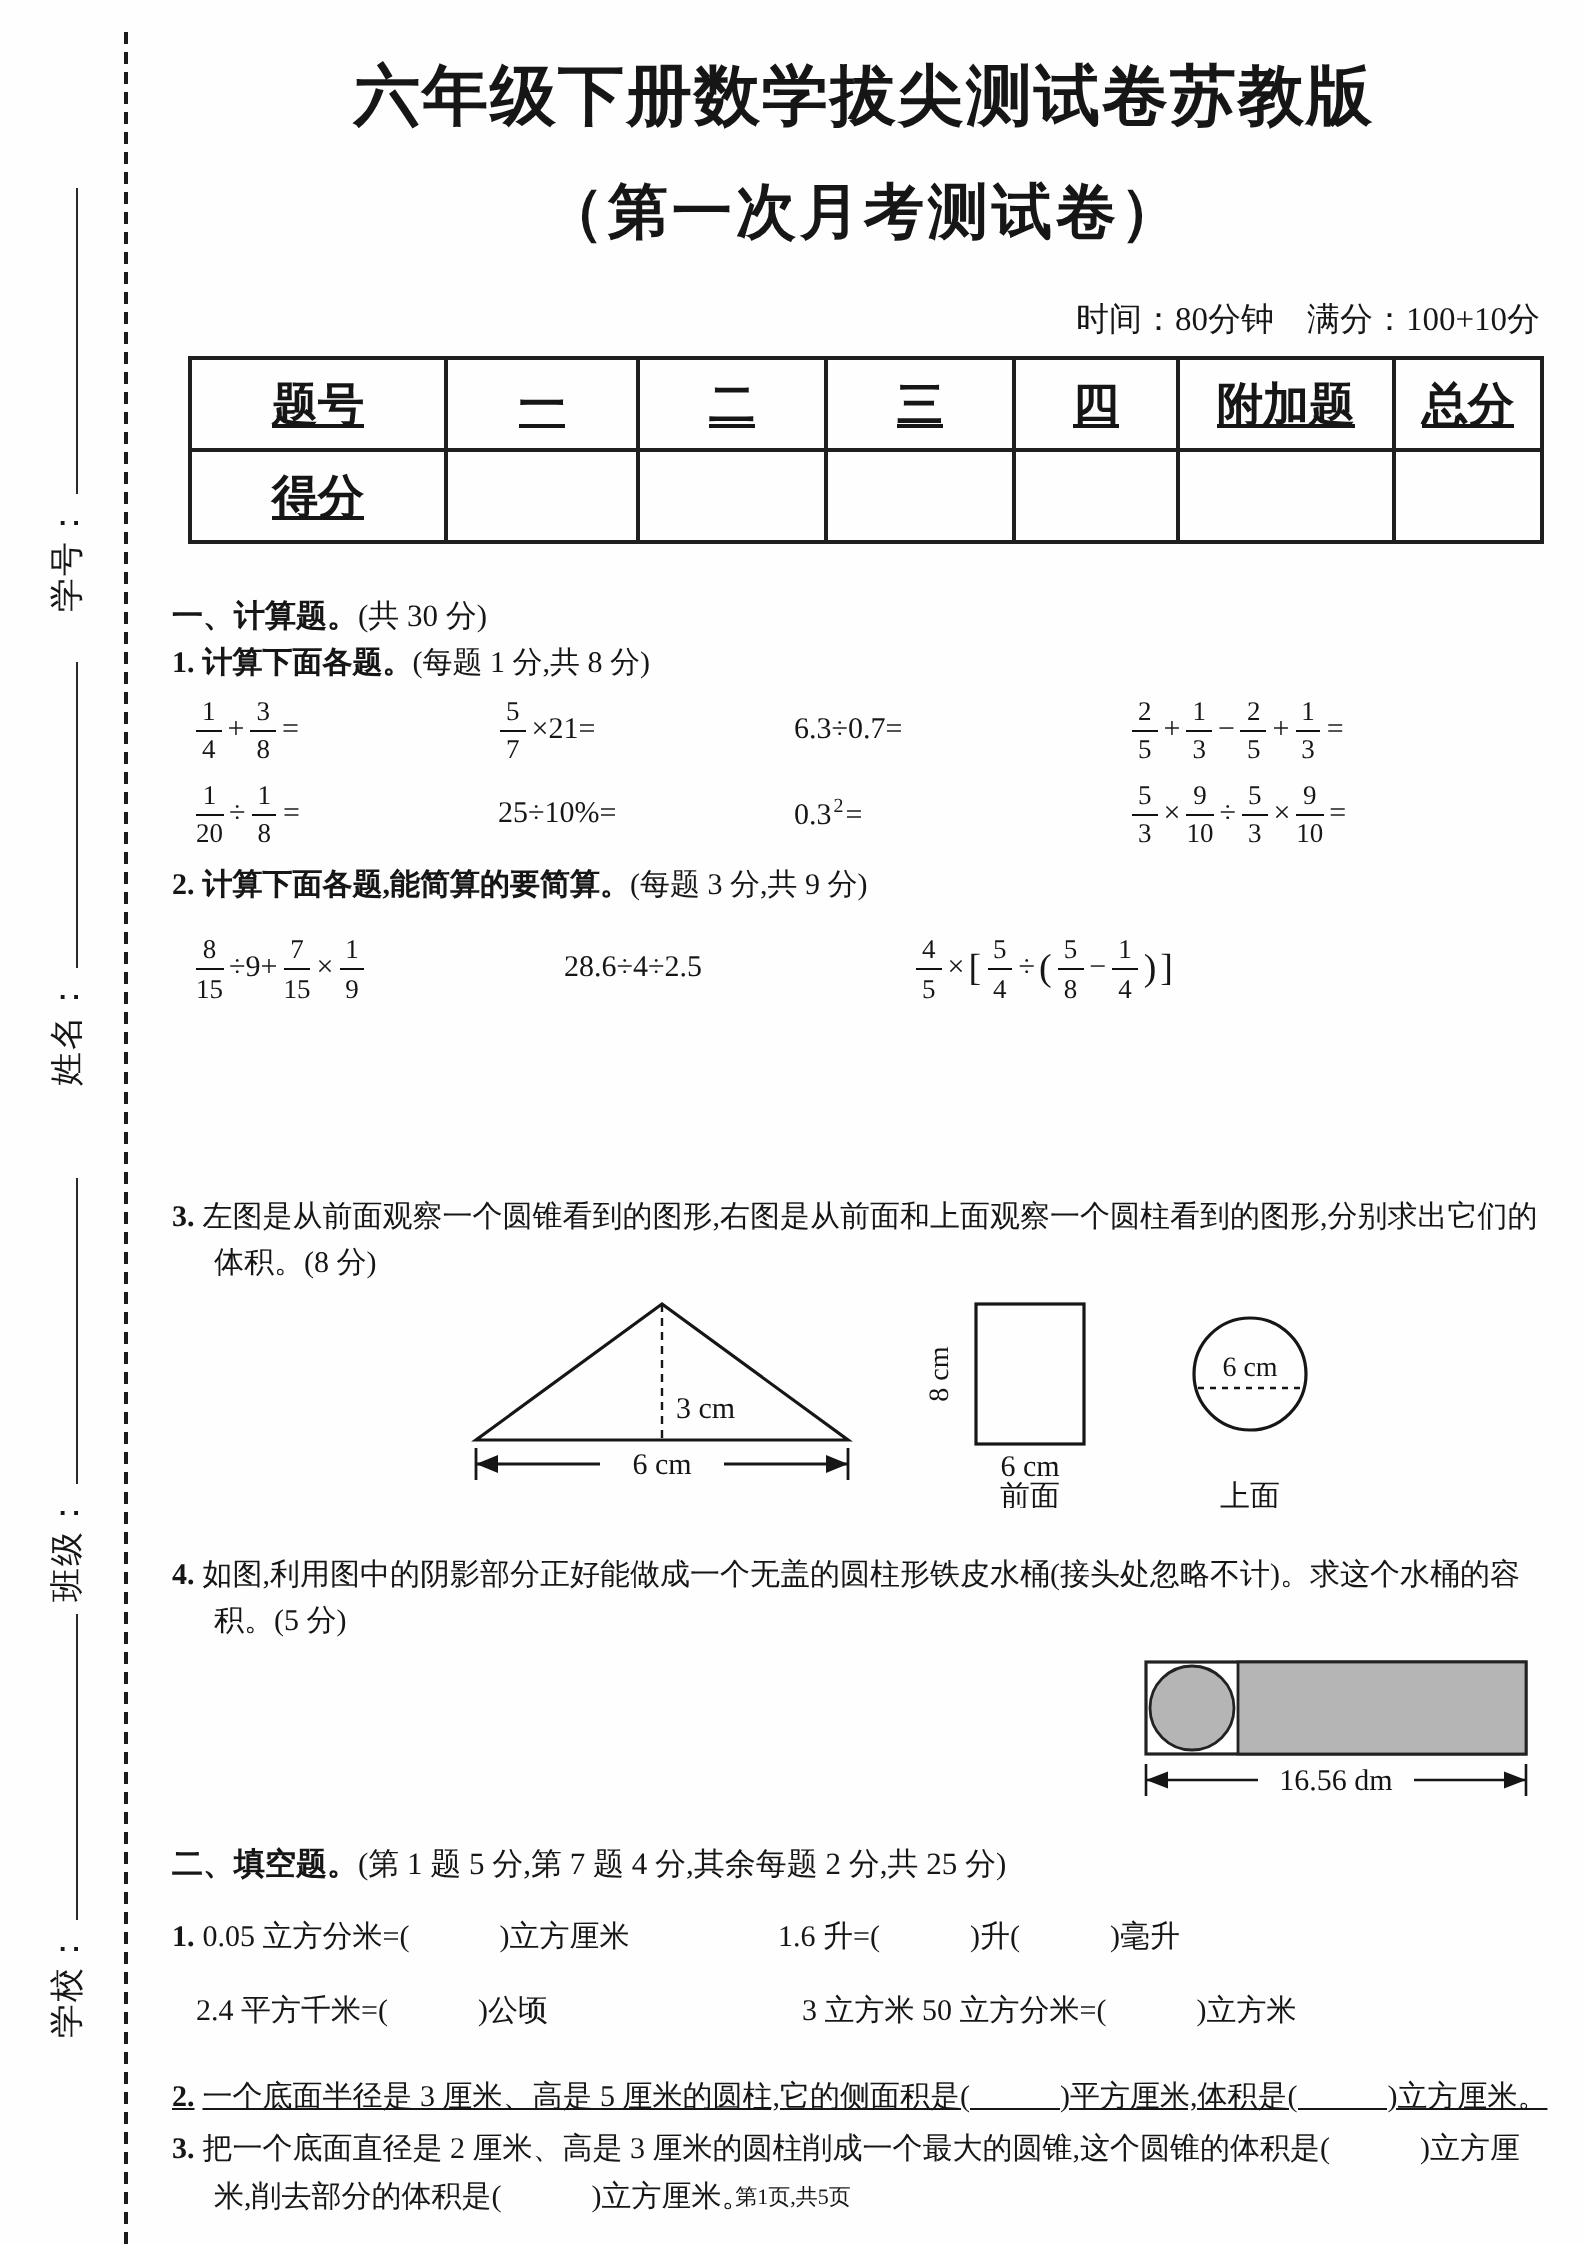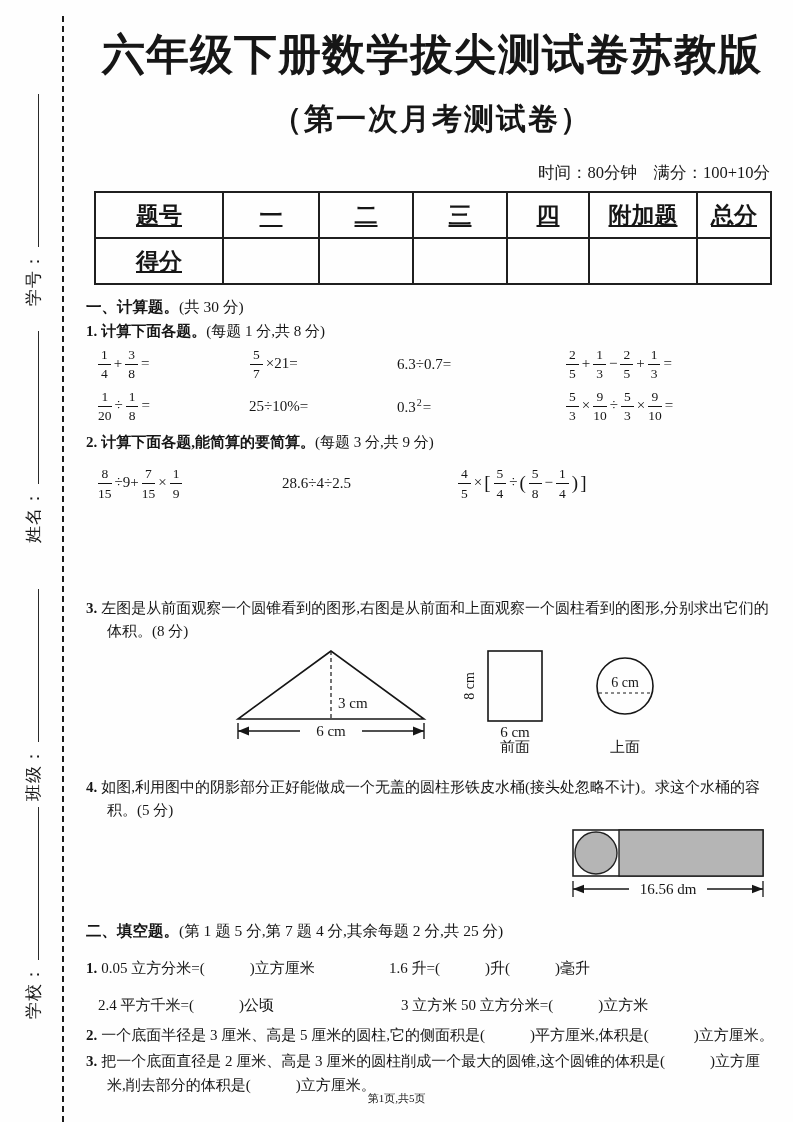--- a/index.html
+++ b/index.html
@@ -10,29 +10,29 @@
   }
   
   .fold-line{position:absolute;left:62px;top:16px;height:1106px;width:0;
     border-left:2.5px dashed #1c1c1c;}
   .side-field{position:absolute;width:212px;height:26px;display:flex;align-items:center;
     transform:rotate(-90deg);}
   .sf-label{font-size:17px;white-space:nowrap;letter-spacing:1px;}
   .sf-line{flex:1;height:0;border-bottom:1.6px solid #2a2a2a;margin-left:5px;position:relative;top:5px;}
   
   .main{position:absolute;left:86px;top:0;width:692px;}
-  .title{margin-top:26px;text-align:center;font-size:43px;font-weight:900;letter-spacing:1px;}
+  .title{margin-top:26px;text-align:center;font-size:33px;font-weight:900;letter-spacing:1px;}
   .subtitle{margin-top:15px;text-align:center;font-size:30px;font-weight:700;letter-spacing:2px;}
   .meta{margin-top:22px;text-align:right;font-size:16.5px;padding-right:8px;}
   
   table.score{border-collapse:collapse;margin-top:7px;margin-left:8px;width:676px;table-layout:fixed;}
   table.score td{border:2px solid #1f1f1f;height:44px;text-align:center;vertical-align:middle;
     font-size:23px;font-weight:700;padding:0;text-decoration:underline;}
   
-  .sec-head{margin-top:12px;font-size:15.5px;}
+  .sec-head{margin-top:26px;font-size:15.5px;}
   .sec-head .b{font-weight:700;}
   .q{font-size:15px;line-height:1.55;padding-left:21px;text-indent:-21px;margin-top:4px;}
   .qnum{font-weight:700;padding-right:4px;}
   .qb{font-weight:700;}
   
   .calc-row{display:grid;grid-template-columns:152px 148px 168px auto;align-items:center;
     height:42px;padding-left:10px;font-size:15px;}
   .calc-row2{display:grid;grid-template-columns:185px 175px auto;align-items:center;
     height:46px;padding-left:10px;font-size:15px;margin-top:6px;}
   .expr{white-space:nowrap;}
@@ -255,18 +255,18 @@
     <div class="fill-row" style="padding-left:0;">
       <span><span class="qnum">1.</span><span>0.05 立方分米=(　　　)立方厘米</span></span>
       <span>1.6 升=(　　　)升(　　　)毫升</span>
     </div>
     <div class="fill-row">
       <span>2.4 平方千米=(　　　)公顷</span>
       <span>3 立方米 50 立方分米=(　　　)立方米</span>
     </div>
   </div>
 
-  <div class="q" style="margin-top:7px;"><span class="qnum">2.</span><span>一个底面半径是 3 厘米、高是 5 厘米的圆柱,它的侧面积是(　　　)平方厘米,体积是(　　　)立方厘米。</span></div>
+  <div class="q" style="margin-top:20px;text-decoration:underline;"><span class="qnum">2.</span><span>一个底面半径是 3 厘米、高是 5 厘米的圆柱,它的侧面积是(　　　)平方厘米,体积是(　　　)立方厘米。</span></div>
 
   <div class="q" style="margin-top:3px;"><span class="qnum">3.</span><span>把一个底面直径是 2 厘米、高是 3 厘米的圆柱削成一个最大的圆锥,这个圆锥的体积是(　　　)立方厘米,削去部分的体积是(　　　)立方厘米。</span></div>
 </div>
 
 <div class="footer">第1页,共5页</div>
 
 </body></html>

